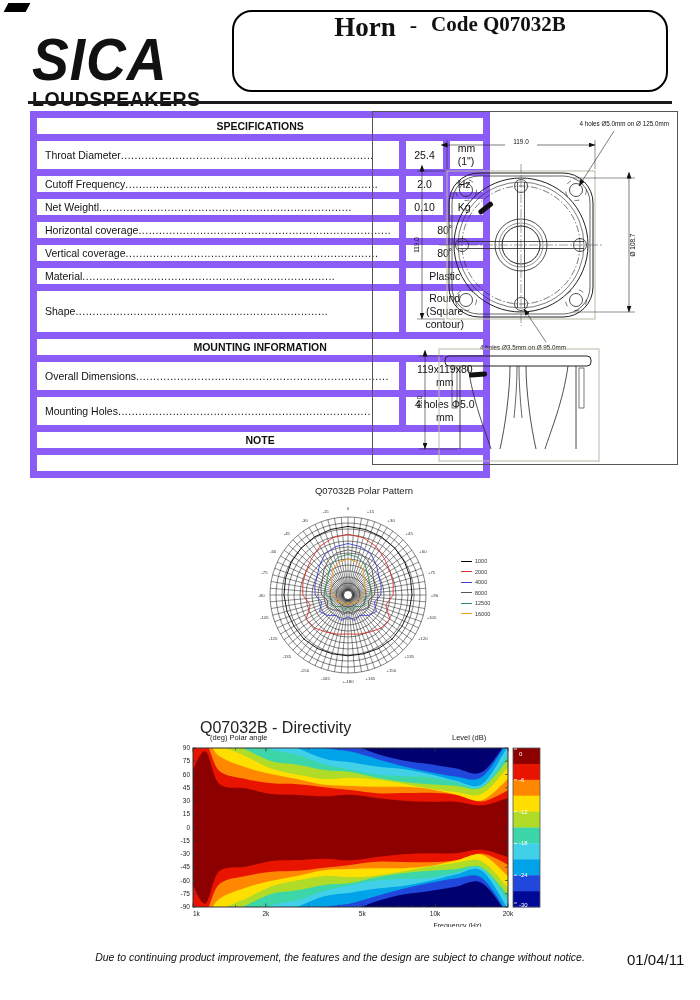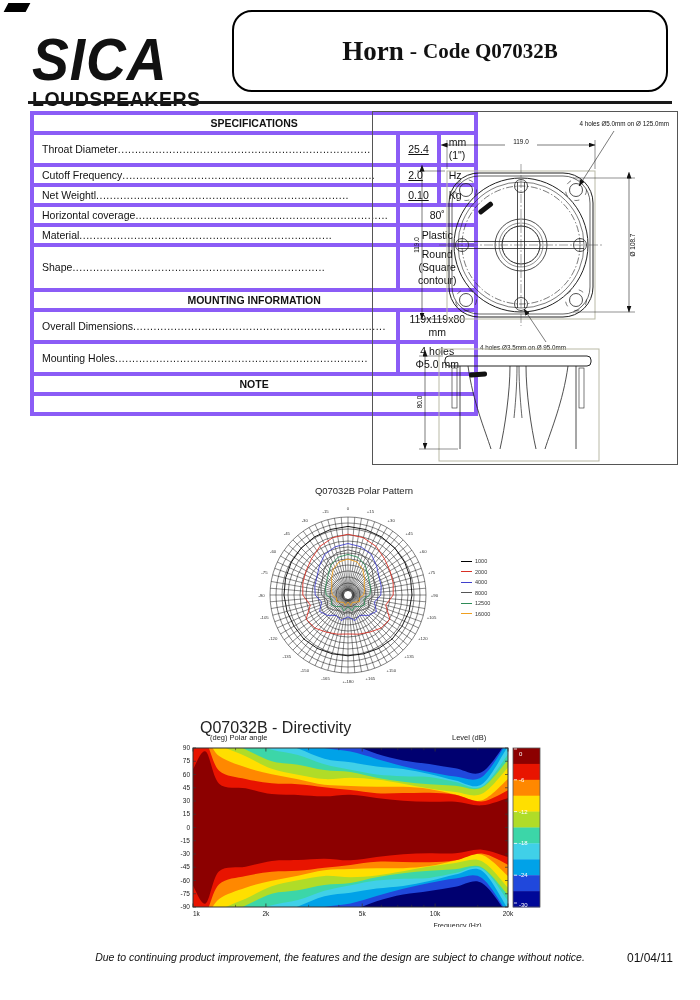--- a/index.html
+++ b/index.html
@@ -7,33 +7,33 @@
        font-family:"Liberation Sans",sans-serif;color:#111;overflow:hidden;}
   .abs{position:absolute;}
   
   #corner-mark{left:6px;top:3px;width:22px;height:9px;background:#000;transform:skewX(-28deg);}
   
   #brand{left:32px;top:31px;width:200px;}
   #brand-word{font-weight:bold;font-size:60px;letter-spacing:1px;line-height:58px;
               transform:scaleX(.92);transform-origin:left;font-style:italic;}
   #brand-sub{font-weight:bold;font-size:19.5px;letter-spacing:.5px;line-height:20px;}
   #title-box{left:232px;top:10px;width:432px;height:78px;border:2px solid #000;border-radius:20px;
-             display:flex;align-items:center;justify-content:center;gap:6px;
+             display:flex;justify-content:center;gap:14px;
              font-family:"Liberation Serif",serif;font-weight:bold;}
   #title-main{font-size:27px;}
   #title-sep{font-size:22px;}
   #title-code{font-size:21px;}
   #header-divider{left:28px;top:101px;width:644px;height:3px;background:#1a1a1a;}
   
   #spec-table{left:30px;top:111px;width:315px;border-collapse:collapse;font-size:10.5px;}
-  #spec-table td{border:4px solid #8b5cf6;padding:1px 8px;height:14px;line-height:13px;}
+  #spec-table td{border:7px solid #8b5cf6;padding:1px 8px;height:14px;line-height:13px;}
   #spec-table{border:2px solid #000;}
   td.hdr{text-align:center;font-weight:bold;}
   td.lbl{width:169px;}
-  td.val{width:60px;text-align:left;text-decoration:underline;}
+  td.val{width:60px;text-align:center;}
   td.unit{width:62px;text-align:left;}
   td.merged{text-align:center;}
   td.note-cell{height:149px;}
   .leader{display:flex;}
   .leader .t{white-space:nowrap;}
   .leader .dots{flex:1;overflow:hidden;white-space:nowrap;color:#111;}
   .leader .dots::after{content:" ..........................................................................";letter-spacing:.5px;}
   
   #drawing-panel{left:372px;top:111px;width:304px;height:352px;border:1px solid #555;}
   
@@ -42,21 +42,21 @@
   #polar-legend{left:461px;top:556px;font-size:5.5px;color:#333;}
   .leg-row{display:flex;align-items:center;height:10.5px;}
   .leg-line{width:11px;height:0;border-top-width:1.6px;border-top-style:solid;margin-right:3px;}
   
   #dir-title{left:200px;top:719px;font-size:16px;color:#222;}
   #dir-ylab{left:210px;top:733px;font-size:7.5px;color:#222;}
   #dir-levlab{left:452px;top:733px;font-size:7.5px;color:#222;}
   #dir-wrap{left:160px;top:737px;width:400px;height:190px;}
   
   #footer-disclaimer{left:40px;top:951px;width:600px;text-align:center;font-style:italic;font-size:10.5px;}
-  #footer-date{left:627px;top:951px;font-size:12px;}
+  #footer-date{left:627px;top:951px;font-size:15px;}
   svg text{font-family:"Liberation Sans",sans-serif;}
 </style>
 </head>
 <body>
 
 <div id="corner-mark" class="abs"></div>
 
 <div id="brand" class="abs">
   <div id="brand-word">SICA</div>
   <div id="brand-sub">LOUDSPEAKERS</div>
@@ -102,20 +102,29 @@
             <span class="dots"></span>
           </div>
         </td>
         <td class="val">0.10</td>
         <td class="unit">Kg</td>
       </tr>
       <tr>
         <td class="lbl">
           <div class="leader">
             <span class="t">Horizontal coverage</span>
+            <span class="dots"></span>
+          </div>
+        </td>
+        <td class="merged" colspan="2">80˚</td>
+      </tr>
+      <tr>
+        <td class="lbl">
+          <div class="leader">
+            <span class="t">Vertical coverage</span>
             <span class="dots"></span>
           </div>
         </td>
         <td class="merged" colspan="2">80˚</td>
       </tr>
       <tr>
         <td class="lbl">
           <div class="leader">
             <span class="t">Material</span>
             <span class="dots"></span>

